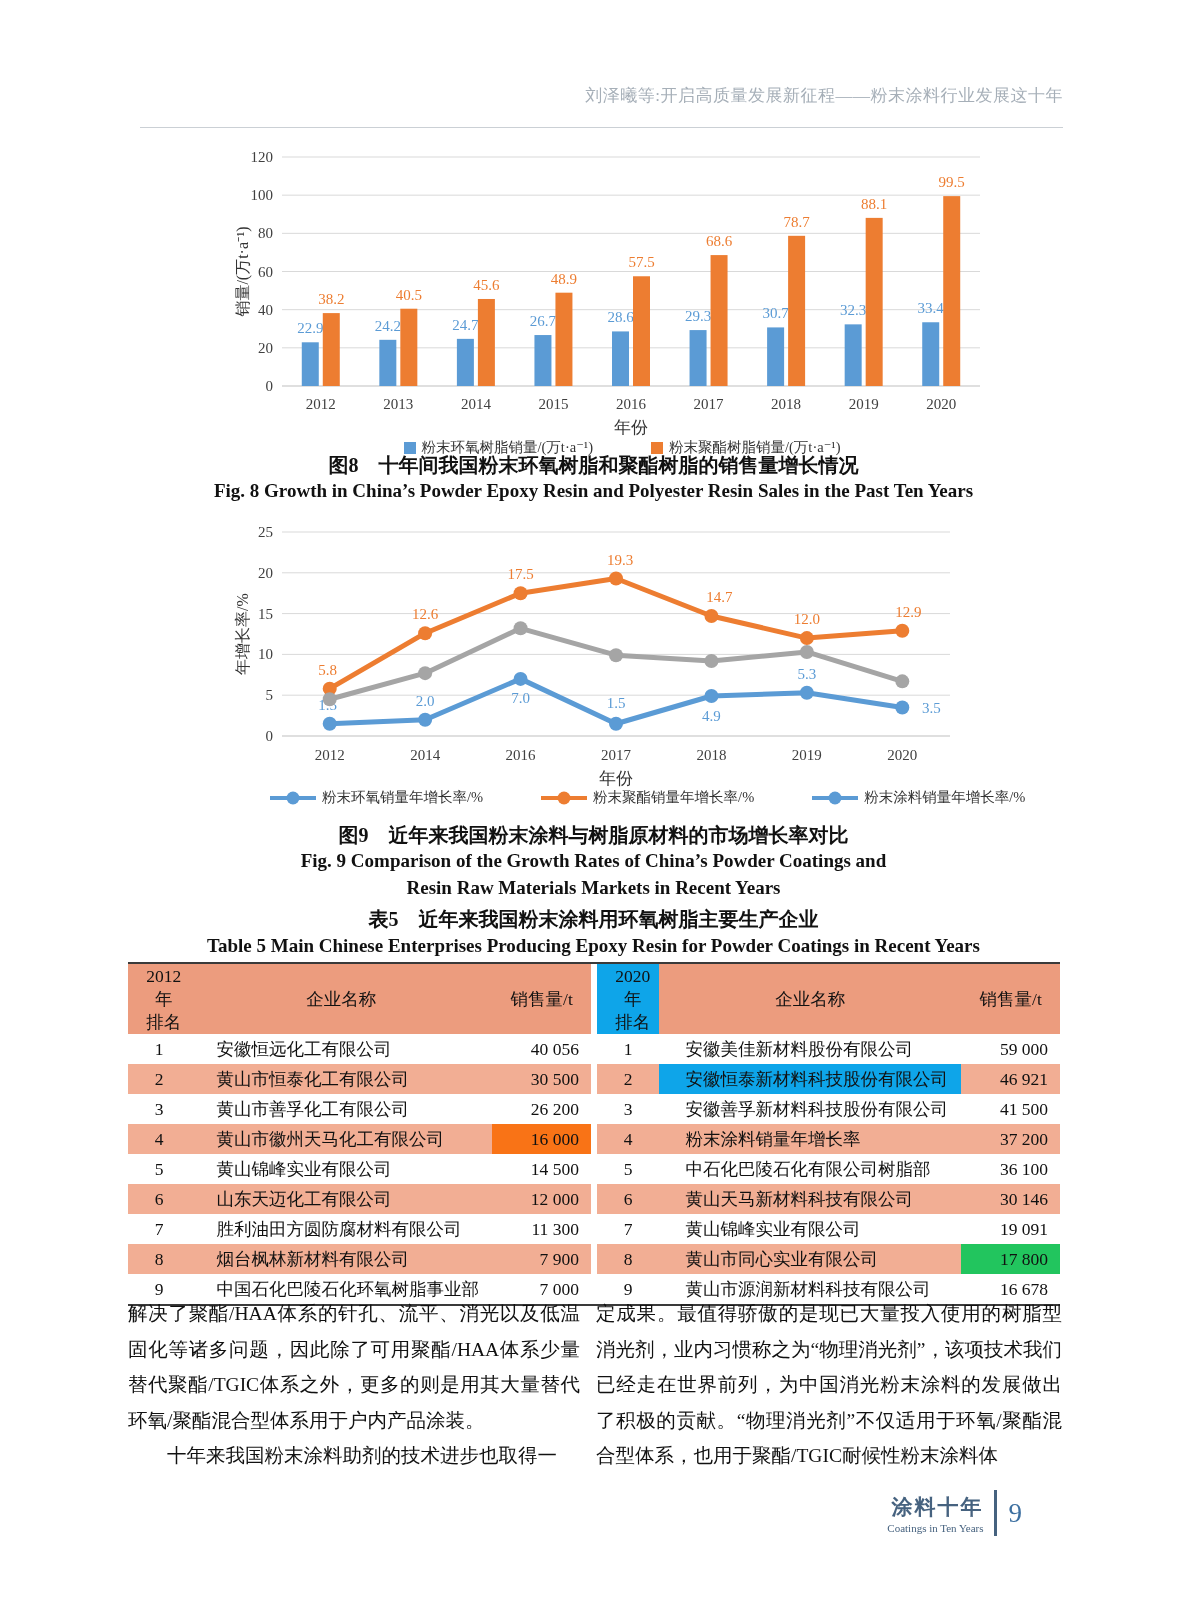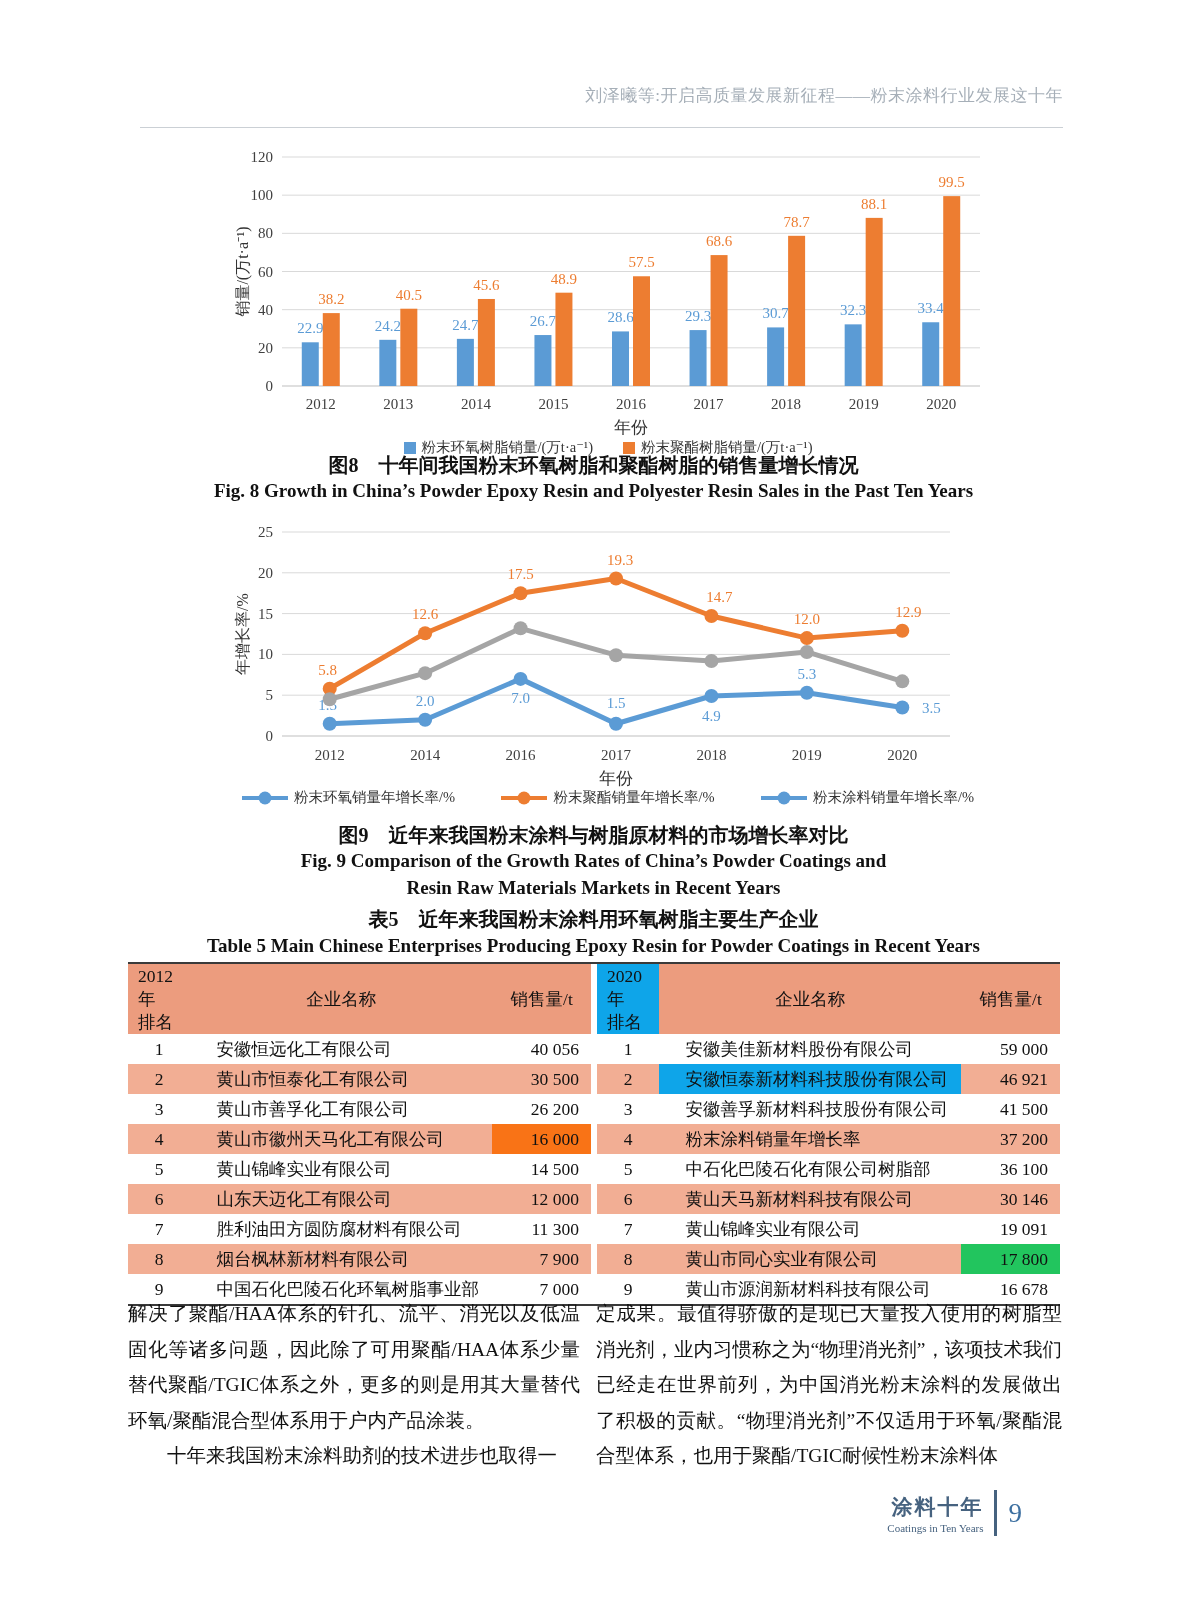--- a/index.html
+++ b/index.html
@@ -17,21 +17,21 @@
 
   
   .chart-block { position:absolute; left:228px; width:760px; }
   #fig8-block { top:142px; }
   #fig9-block { top:516px; }
   .chart-legend {
     display:flex; justify-content:center; align-items:center; gap:30px;
     font-size:14.5px; color:#333; margin-top:0;
   }
   .chart-legend.spread { justify-content:space-between; padding:0 14px; }
-  .leg-item { display:inline-flex; align-items:center; white-space:nowrap; }
+  .leg-item { display:inline-flex; align-items:center; white-space:nowrap;margin-left:28px; }
   .leg-sq { display:inline-block; width:12px; height:12px; margin-right:6px; }
   .leg-line { margin-right:6px; }
 
   
   .caption { position:absolute; left:0; width:1187px; text-align:center; font-weight:bold; }
   .caption.cn { font-size:20px; }
   .caption.en { font-size:19px; }
   #fig8-cap-cn { top:452px; } #fig8-cap-en { top:480px; }
   #fig9-cap-cn { top:822px; } #fig9-cap-en1 { top:850px; } #fig9-cap-en2 { top:877px; }
   #tbl5-cap-cn { top:906px; } #tbl5-cap-en { top:935px; }
@@ -44,21 +44,21 @@
   }
   .tbl5 col.c-rank { width:62px; }
   .tbl5 col.c-name { width:300px; }
   .tbl5 col.c-sales { width:98px; }
   .tbl5 col.c-spacer { width:6px; }
   .tbl5 th { font-weight:normal; height:52px; vertical-align:middle; }
   .tbl5 td { height:28px; vertical-align:middle; }
   .tbl5 .rank { text-align:center; }
   .tbl5 .name { text-align:left; padding-left:26px; overflow:hidden; white-space:nowrap; }
   .tbl5 .sales { text-align:right; padding-right:12px; }
-  .tbl5 th.h-rank { text-align:left; padding-left:10px; white-space:pre-line; line-height:1.3; }
+  .tbl5 th.h-rank { text-align:center; padding-left:10px; white-space:pre-line; line-height:1.3; }
   .tbl5 th.h-name, .tbl5 th.h-sales { text-align:center; white-space:normal; }
   .tbl5 .spacer { background:#ffffff !important; padding:0; }
 
   
   .body-col { position:absolute; top:1296px; font-size:19.5px; line-height:35.5px; text-align:justify; }
   #body-left { left:128px; width:452px; }
   #body-right { left:596px; width:466px; }
   .body-col p { margin:0; }
   .indent { text-indent:2em; }
 

